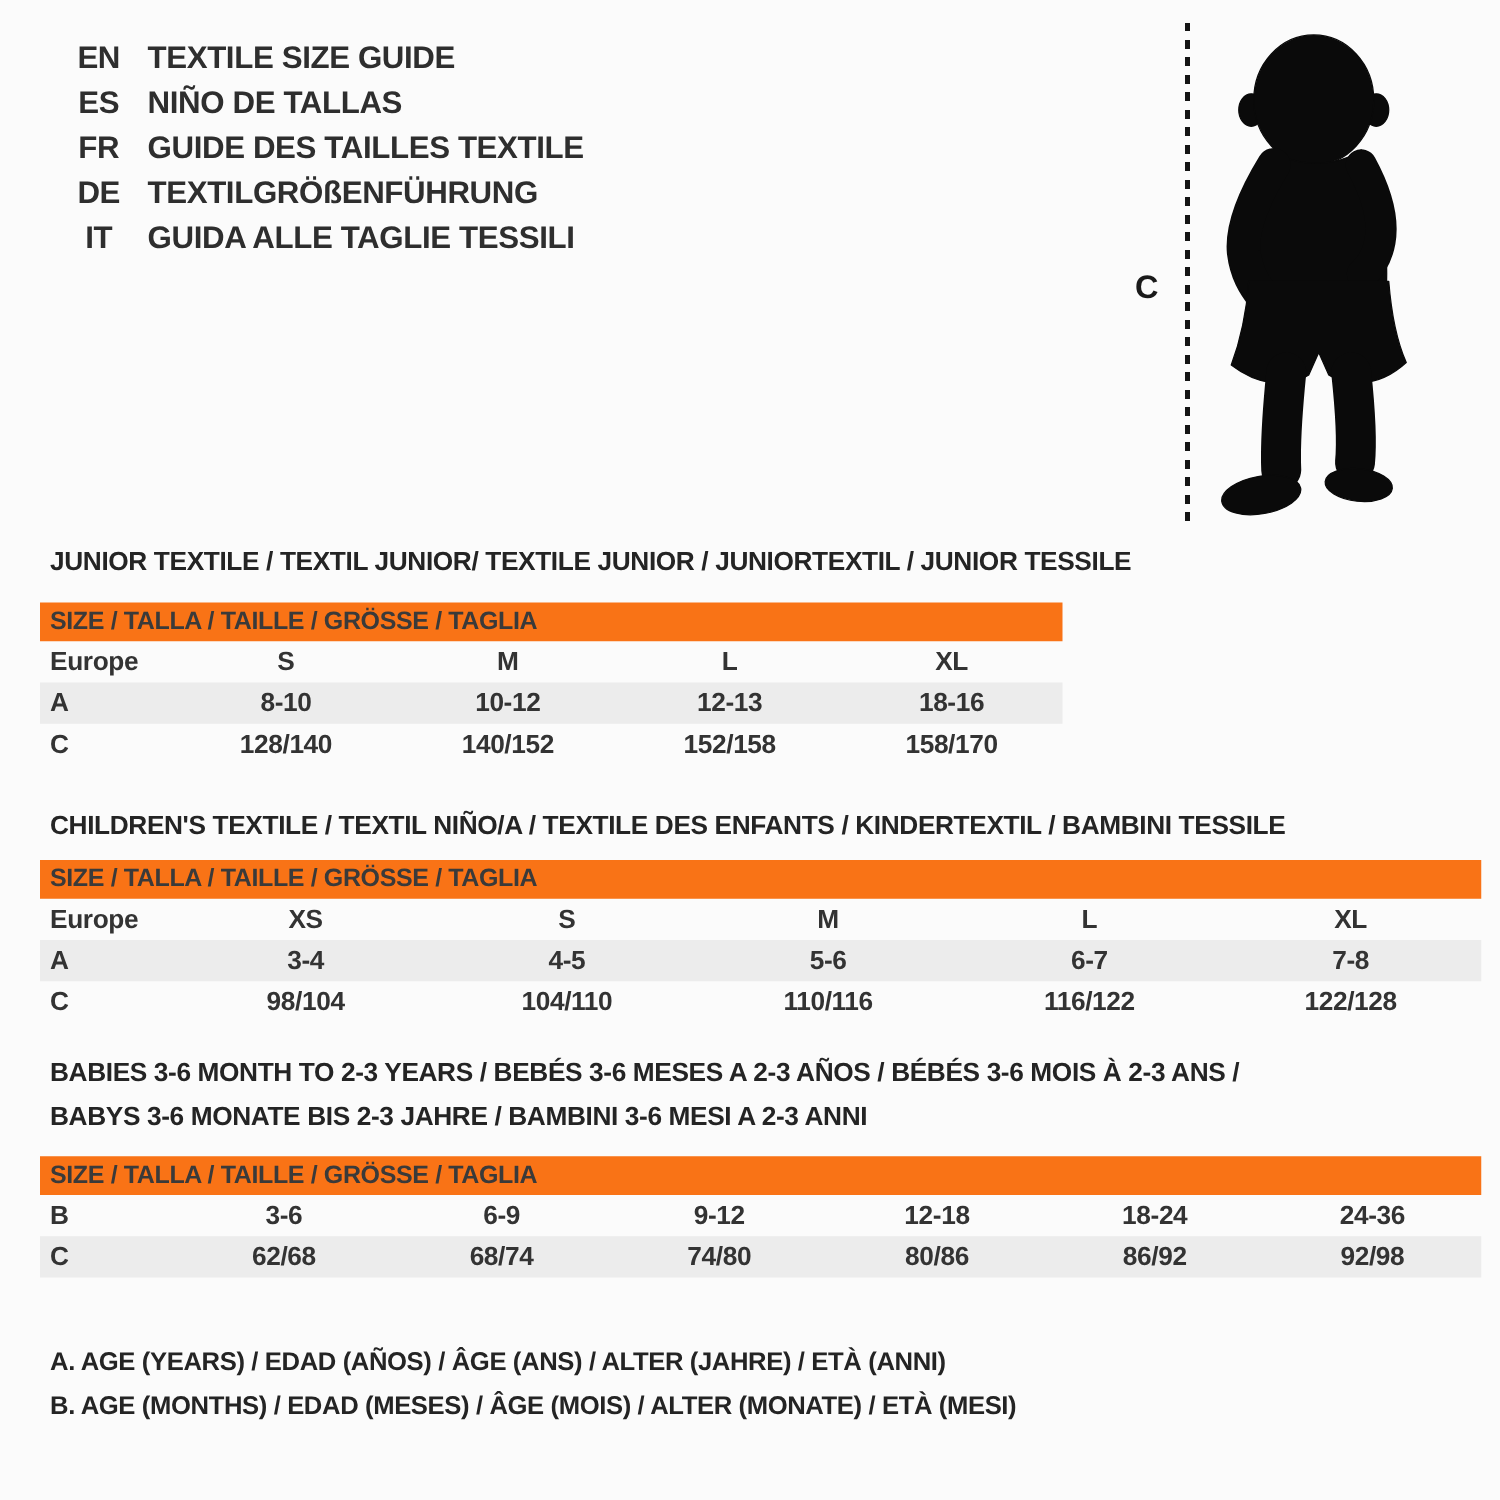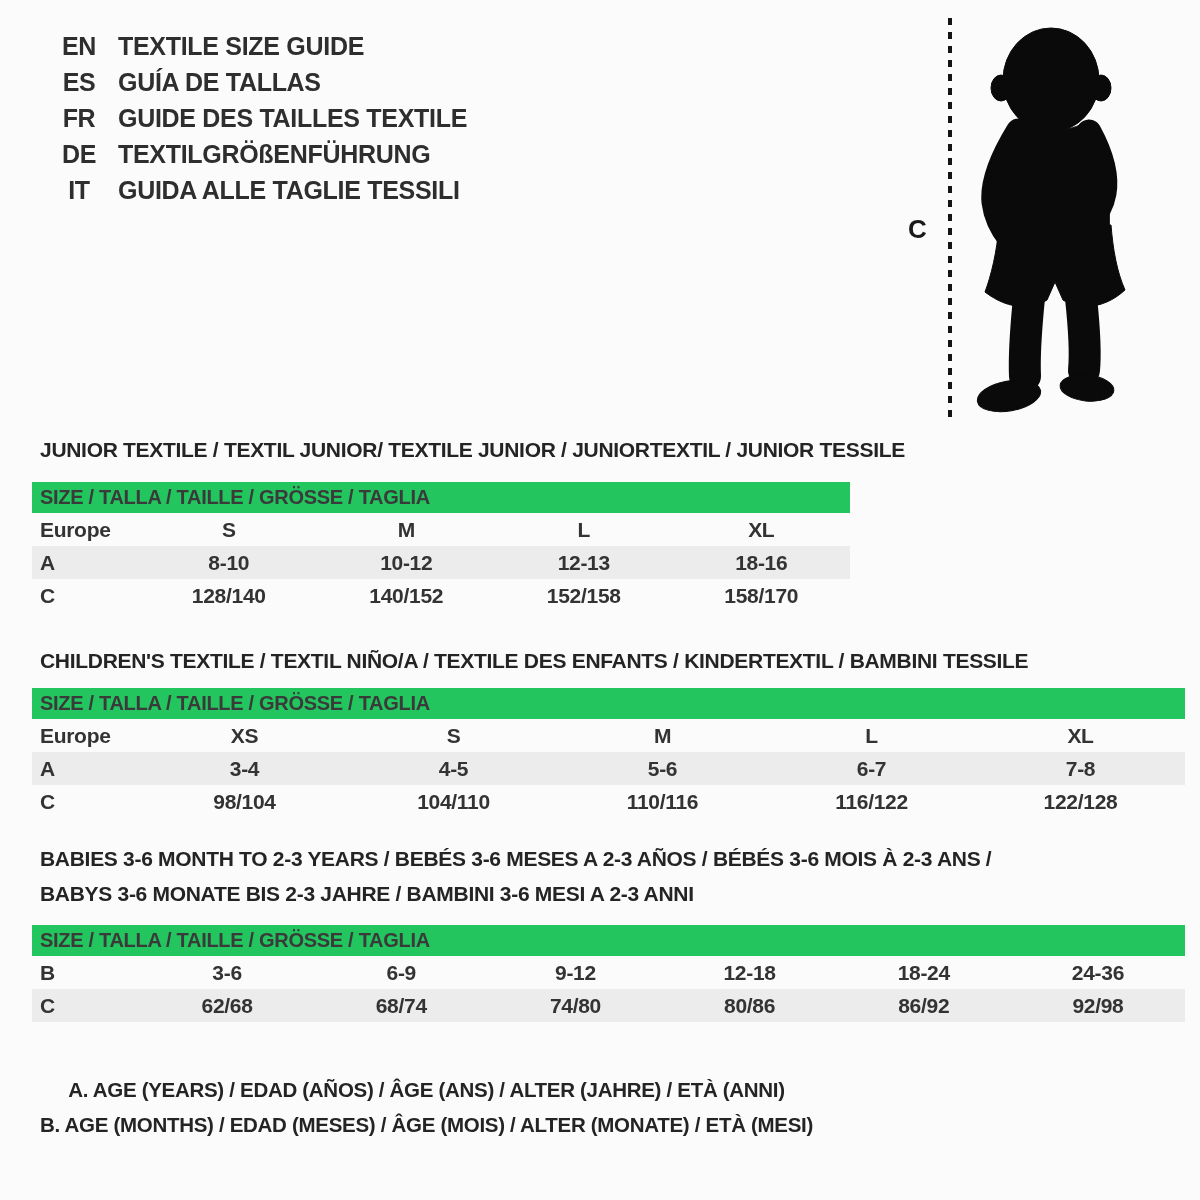--- a/index.html
+++ b/index.html
@@ -30,46 +30,46 @@
   .titles-junior   { top:432px; }
   .titles-children { top:643px; }
   .titles-babies   { top:841px; }
 
   .tbl { position:absolute; left:32px; }
   .tbl-junior   { top:482px; width:818px; }
   .tbl-children { top:688px; width:1153px; }
   .tbl-babies   { top:925px; width:1153px; }
 
   .tbl-header {
-    height:31px; background:#22c55e; color:#3a3a3a;
+    height:31px; background:#f97316; color:#3a3a3a;
     font-size:20px; padding-left:8px;
     display:flex; align-items:center;
   }
   .tbl-row { height:33px; display:flex; align-items:center; font-size:21px; color:#333333; }
   .tbl-row.alt { background:#ececec; }
   .cell-label { width:100px; padding-left:8px; }
   .cell { flex:1; text-align:center; }
 
   
-  .legend { position:absolute; left:40px; top:1072px;text-align:center; }
+  .legend { position:absolute; left:40px; top:1072px; }
   .legend-line { font-size:20.5px; line-height:35px; white-space:nowrap; color:#242424; }
 </style>
 </head>
 <body>
 
 <div class="page">
 
   <div class="languages">
     <div class="lang-row">
       <span class="lang-code">EN</span>
       <span class="lang-label">TEXTILE SIZE GUIDE</span>
     </div>
     <div class="lang-row">
       <span class="lang-code">ES</span>
-      <span class="lang-label">GUÍA DE TALLAS</span>
+      <span class="lang-label">NIÑO DE TALLAS</span>
     </div>
     <div class="lang-row">
       <span class="lang-code">FR</span>
       <span class="lang-label">GUIDE DES TAILLES TEXTILE</span>
     </div>
     <div class="lang-row">
       <span class="lang-code">DE</span>
       <span class="lang-label">TEXTILGRÖßENFÜHRUNG</span>
     </div>
     <div class="lang-row">

